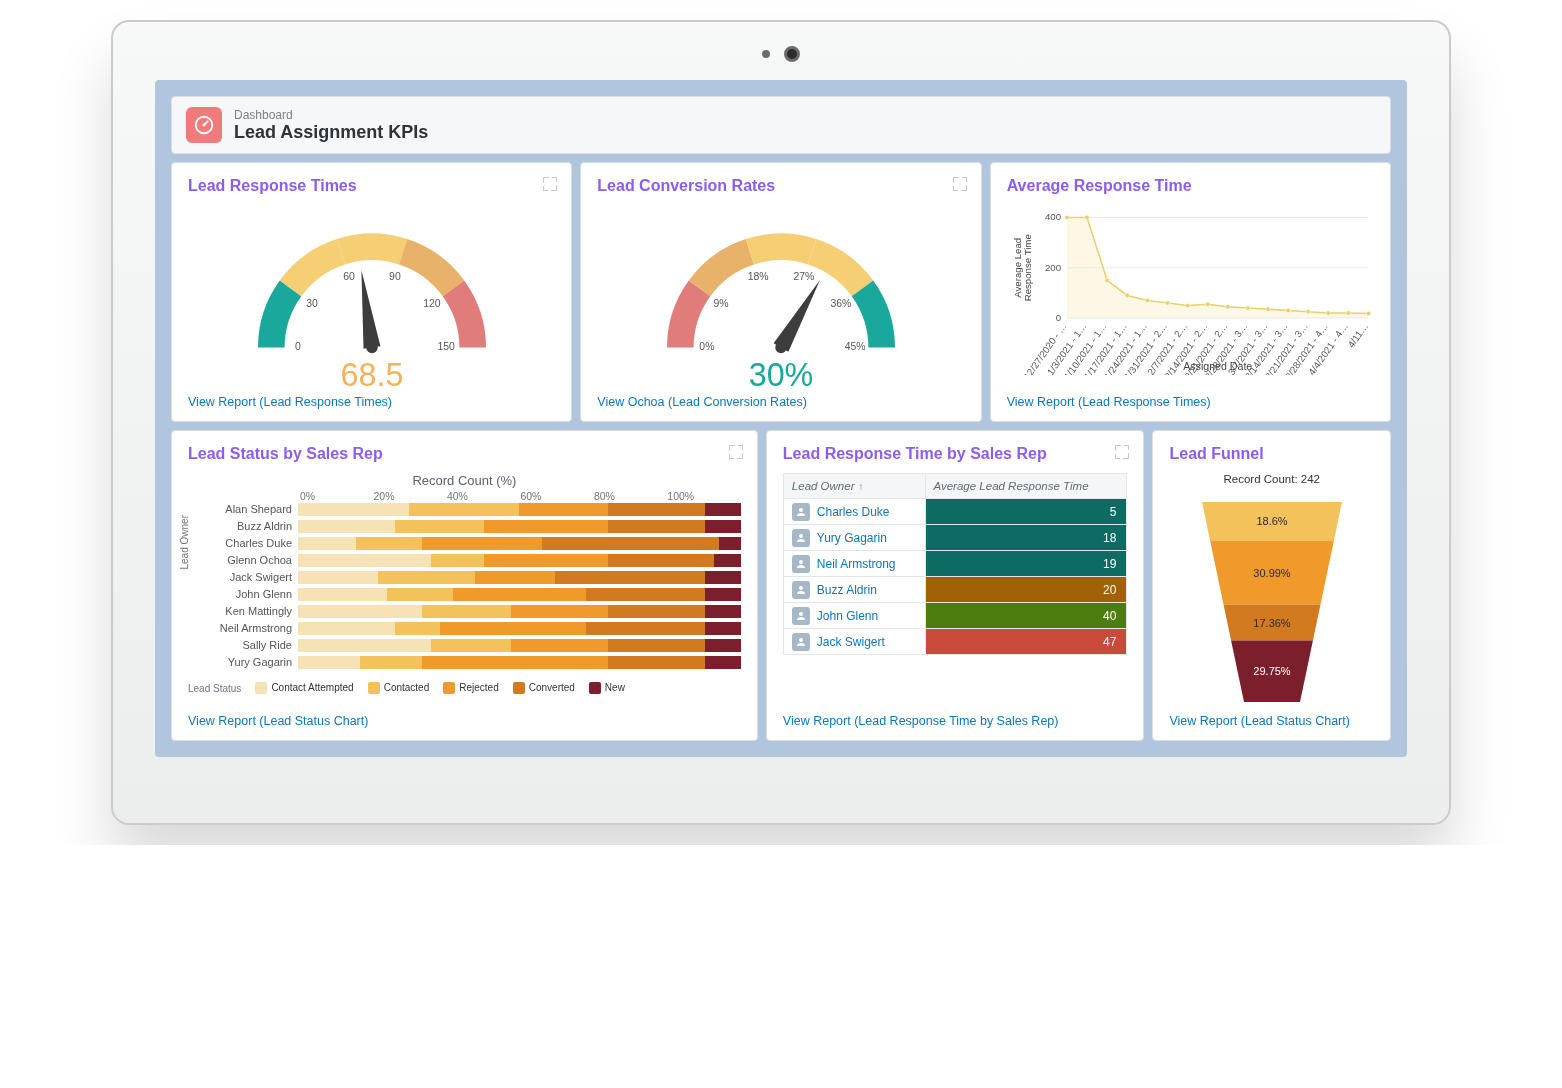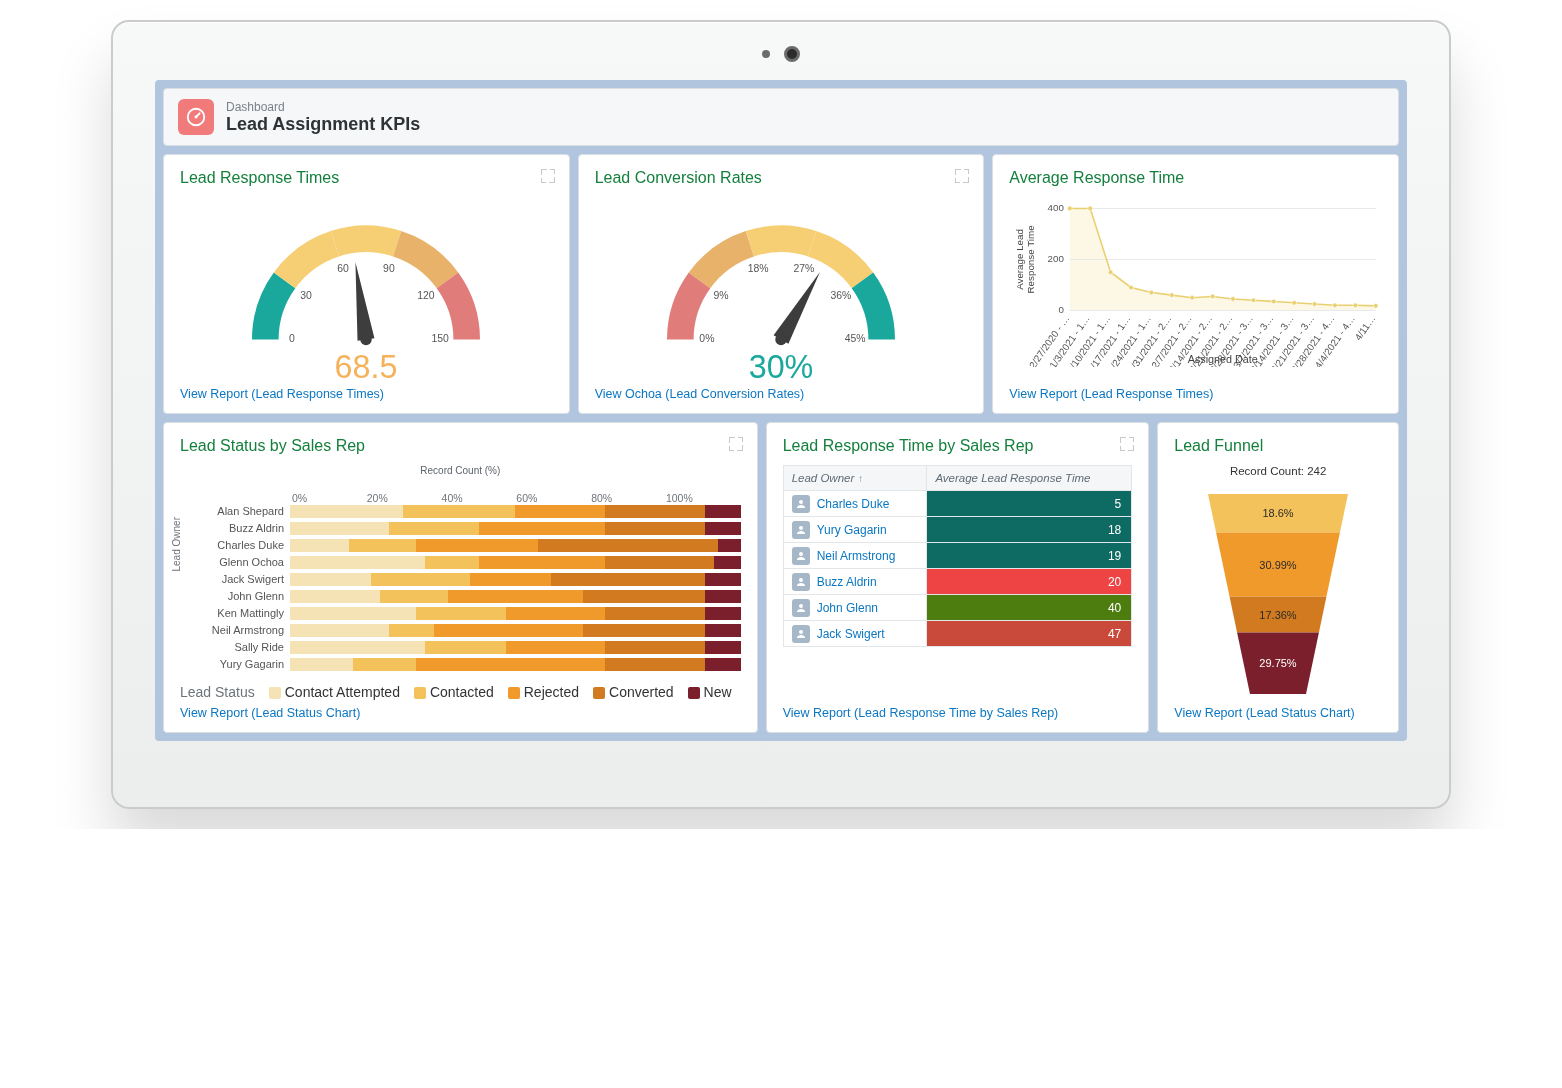--- a/index.html
+++ b/index.html
@@ -21,21 +21,21 @@
     padding: 58px 42px 66px;
     box-shadow: 0 40px 60px rgba(0,0,0,0.15), inset 0 1px 0 #fff;
     position: relative;
   }
   .camera-bar { position:absolute; top:24px; left:50%; transform:translateX(-50%); display:flex; gap:14px; align-items:center; }
   .camera-dot { width:8px; height:8px; border-radius:50%; background:#6b6b6b; }
   .camera-ring { width:16px; height:16px; border-radius:50%; background:#2c2c2c; border:3px solid #6b6b6b; }
   .screen {
     background: #b1c5de;
     border-radius:4px;
-    padding:8px;
+    padding:16px;
   }
   .header-bar {
     background:#f5f7f9;
     border:1px solid #d9dee3;
     border-radius:4px;
     padding:10px 14px;
     display:flex;
     align-items:center;
     gap:12px;
     margin-bottom:8px;
@@ -48,49 +48,49 @@
   .header-text small { display:block; font-size:12px; color:#7b8189; font-weight:400; }
   .header-text strong { font-size:18px; color:#2d3336; font-weight:700; }
   .grid { display:grid; grid-template-columns: 1fr 1fr 1fr; gap:8px; }
   .row2 { display:grid; grid-template-columns: 1.55fr 1fr 0.63fr; gap:8px; margin-top:8px; }
   .card {
     background:#fff; border:1px solid #d9dee3; border-radius:4px;
     padding:14px 16px 12px;
     display:flex; flex-direction:column;
     position:relative;
   }
-  .card h3 { margin:0 0 10px; font-size:16px; font-weight:400; color:#15803d; }
+  .card h3 { margin:0 0 10px; font-size:16px; font-weight:700; color:#8b5cf6; }
   .expand-icon { position:absolute; top:14px; right:14px; width:14px; height:14px; cursor:pointer; opacity:.45; }
   .expand-icon::before, .expand-icon::after { content:''; position:absolute; width:5px; height:5px; border:1.5px solid #888; }
   .expand-icon::before { top:0; left:0; border-right:none; border-bottom:none; }
   .expand-icon::after  { bottom:0; right:0; border-left:none; border-top:none; }
   .expand-icon span:nth-child(1){ content:''; position:absolute; top:0; right:0; width:5px; height:5px; border:1.5px solid #888; border-left:none; border-bottom:none;}
   .expand-icon span:nth-child(2){ content:''; position:absolute; bottom:0; left:0; width:5px; height:5px; border:1.5px solid #888; border-right:none; border-top:none;}
   .view-link { color:#0b77c2; font-size:12.5px; text-decoration:none; margin-top:auto; }
   
   .gauge-wrap { flex:1; display:flex; align-items:center; justify-content:center; }
   .gauge-wrap svg { width:300px; height:190px; }
   .gauge-value { text-anchor:middle; font-size:34px; font-weight:400; }
   .gauge-tick { font-size:11px; fill:#555; }
   
   .line-wrap { flex:1; position:relative; }
   .line-wrap svg { width:100%; height:170px; }
   .axis-lab { font-size:10px; fill:#555; }
   .y-title { font-size:10px; fill:#444; }
   .x-title { font-size:11px; fill:#444; text-anchor:middle; }
   
   .stack-wrap { flex:1; font-size:11px; color:#5b636b; }
-  .stack-title { text-align:center; font-size:10px; margin-bottom:16px; }
+  .stack-title { text-align:center; font-size:13px; margin-bottom:2px; }
   .stack-axis { display:flex; margin-left:112px; font-size:10.5px; color:#6d747b; }
   .stack-axis span { flex:1; text-align:left; }
   .stack-row { display:flex; align-items:flex-start; height:16px; margin:1px 0; }
   .stack-row .nm { width:110px; text-align:right; padding-right:6px; font-size:11px; color:#555; }
   .stack-bar { flex:1; height:13px; display:flex; }
   .y-rot { position:absolute; left:-4px; top:50%; transform:rotate(-90deg) translateX(24px); transform-origin:left; font-size:10px; color:#6d747b; }
-  .legend { display:flex; flex-wrap:wrap; gap:6px 14px; font-size:14px; color:#333; margin:10px 0 6px; align-items:center; }
+  .legend { display:flex; flex-wrap:wrap; gap:6px 14px; font-size:10px; color:#333; margin:10px 0 6px; align-items:center; }
   .legend .lab { color:#6d747b; }
   .sw { display:inline-block; width:12px; height:12px; vertical-align:middle; margin-right:4px; border-radius:2px; }
   
   .rt-table { width:100%; border-collapse:collapse; font-size:12px; }
   .rt-table th { text-align:left; font-weight:400; color:#5f6b77; background:#f4f6f7; border:1px solid #e2e6e9; padding:6px 8px; font-size:11.5px;font-style:italic; }
   .rt-table td { border:1px solid #e2e6e9; padding:0; height:26px; }
   .owner-cell { display:flex; align-items:center; gap:7px; padding:0 8px; color:#0b77c2; }
   .avatar { width:18px; height:18px; background:#a6b8c7; border-radius:3px; display:flex; align-items:center; justify-content:center; }
   .avatar svg { width:12px; height:12px; fill:#fff; }
   .val-cell { color:#fff; text-align:right; padding:0 10px; font-size:12px; font-weight:400; height:100%; display:flex; align-items:center; justify-content:flex-end; }
@@ -431,21 +431,21 @@
                     <div class="owner-cell">
                       <span class="avatar">
                         <svg viewBox="0 0 24 24">
                           <path d="M12 12a4 4 0 1 0-4-4 4 4 0 0 0 4 4Zm0 2c-4 0-8 2-8 5v1h16v-1c0-3-4-5-8-5Z"></path>
                         </svg>
                       </span>
                       <span>Buzz Aldrin</span>
                     </div>
                   </td>
       <td>
-                    <div class="val-cell" style="background:#ef4444">20</div>
+                    <div class="val-cell" style="background:#a16207">20</div>
                   </td>
     </tr>
                 <tr>
       <td>
                     <div class="owner-cell">
                       <span class="avatar">
                         <svg viewBox="0 0 24 24">
                           <path d="M12 12a4 4 0 1 0-4-4 4 4 0 0 0 4 4Zm0 2c-4 0-8 2-8 5v1h16v-1c0-3-4-5-8-5Z"></path>
                         </svg>
                       </span>

